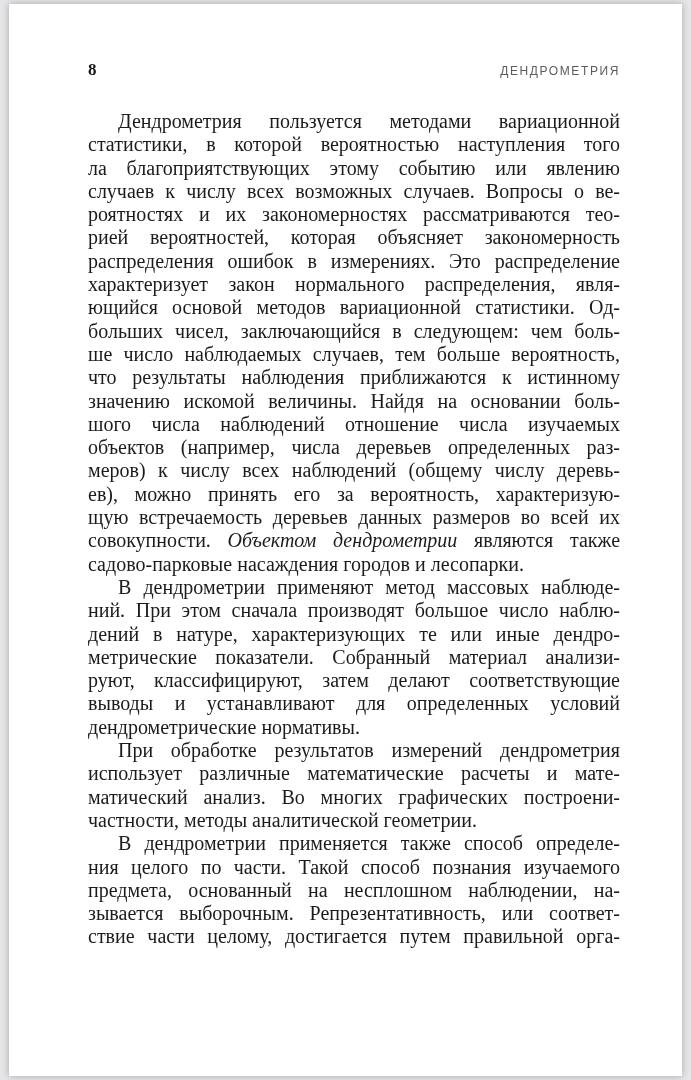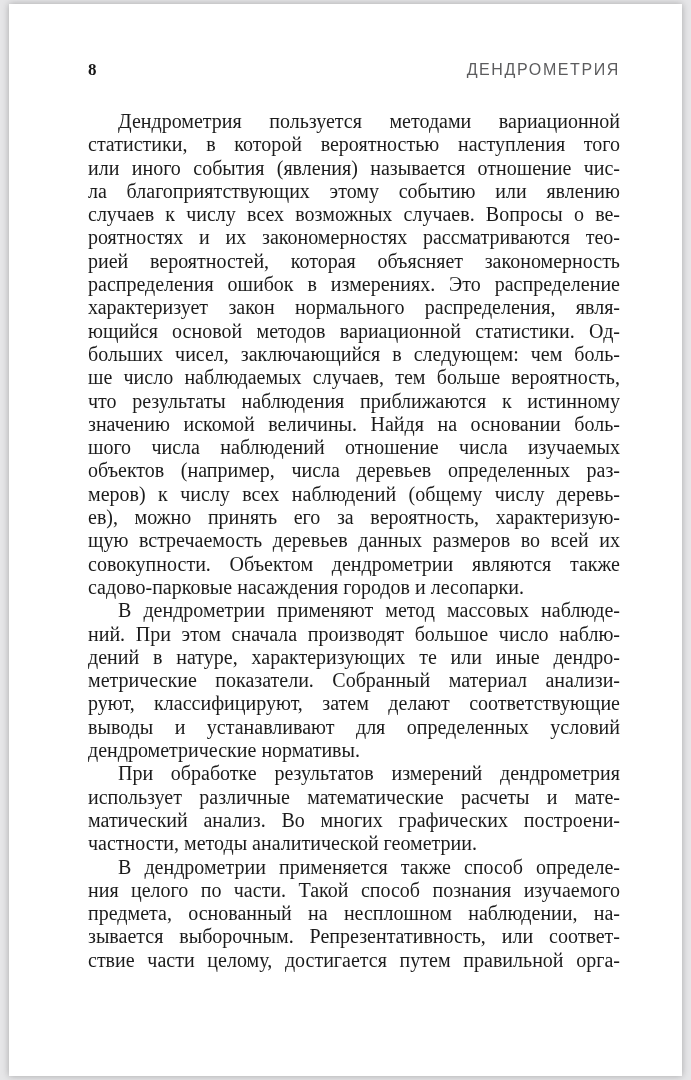--- a/index.html
+++ b/index.html
@@ -32,21 +32,21 @@
     display: flex;
     justify-content: space-between;
     align-items: baseline;
   }
   .page-number {
     font-size: 17px;
     font-weight: bold;
     color: #161616;
   }
   .header-title {
-    font-size: 16px;
+    font-size: 12px;
     letter-spacing: 1.6px;
     color: #5c5c5e;
     font-family: "Liberation Sans", sans-serif;
   }
   .text-block {
     position: absolute;
     left: 79px;
     right: 62px;
     top: 106px;
     color: #1b1b1b;
@@ -60,37 +60,37 @@
     overflow: hidden;
     height: 23.3px;
   }
   .line.first {
     text-indent: 30px;
   }
   .line.last {
     text-align-last: left;
   }
   .italic {
+    font-style: italic;
   }
 </style>
 </head>
 <body>
 
 <div class="screen">
   <div class="sheet">
 
     <div class="running-head">
       <span class="page-number">8</span>
       <span class="header-title">ДЕНДРОМЕТРИЯ</span>
     </div>
 
     <div class="text-block">
         <div class="line first">Дендрометрия пользуется методами вариационной</div>
         <div class="line">статистики, в которой вероятностью наступления того</div>
-        <div class="line">или иного события (явления) называется отношение чис-</div>
         <div class="line">ла благоприятствующих этому событию или явлению</div>
         <div class="line">случаев к числу всех возможных случаев. Вопросы о ве-</div>
         <div class="line">роятностях и их закономерностях рассматриваются тео-</div>
         <div class="line">рией вероятностей, которая объясняет закономерность</div>
         <div class="line">распределения ошибок в измерениях. Это распределение</div>
         <div class="line">характеризует закон нормального распределения, явля-</div>
         <div class="line">ющийся основой методов вариационной статистики. Од-</div>
         <div class="line">больших чисел, заключающийся в следующем: чем боль-</div>
         <div class="line">ше число наблюдаемых случаев, тем больше вероятность,</div>
         <div class="line">что результаты наблюдения приближаются к истинному</div>

